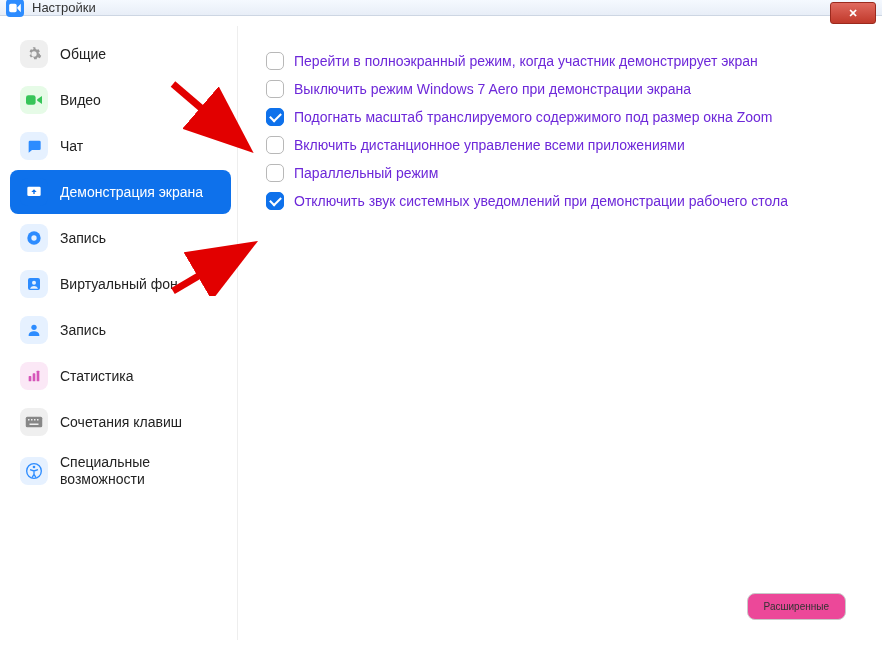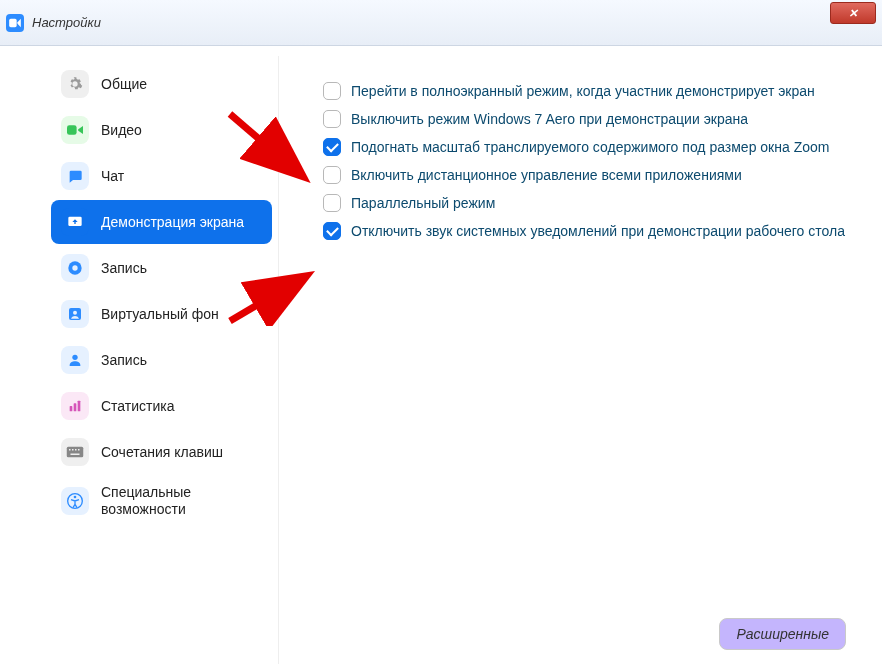--- a/index.html
+++ b/index.html
@@ -11,28 +11,27 @@
       overflow: hidden;
       position: relative;
     }
     .window {
       width: 882px;
       height: 664px;
       background: #fff;
       position: relative;
     }
     .titlebar {
-      height: 46px;
+      height: 16px;
       background: linear-gradient(to bottom, #f5f9ff, #e8eef7);
       border-bottom: 1px solid #cdd6e3;
       display: flex;
       align-items: center;
       padding-left: 6px;
       position: relative;
-      font-style: italic;
     }
     .titlebar-icon {
       width: 18px;
       height: 18px;
       background: #2d8cff;
       border-radius: 4px;
       display: flex;
       align-items: center;
       justify-content: center;
       margin-right: 8px;
@@ -58,23 +57,22 @@
     .close-btn::before {
       content: "✕";
       color: #fff;
       font-size: 11px;
       font-weight: bold;
     }
     .body {
       display: flex;
       height: calc(100% - 30px);
       padding: 10px;
-      gap: 16px;
+      gap: 0;
       background: #fff;
-      margin-left: 41px;
     }
     .sidebar {
       width: 228px;
       border-right: 1px solid #eee;
       padding-top: 6px;
       padding-right: 6px;
     }
     .side-item {
       display: flex;
       align-items: center;
@@ -107,21 +105,21 @@
       padding: 26px 20px 14px 28px;
       position: relative;
       display: flex;
       flex-direction: column;
     }
     .option-row {
       display: flex;
       align-items: center;
       margin-bottom: 10px;
       font-size: 14px;
-      color: #0c4a6e;
+      color: #6d28d9;
       cursor: pointer;
     }
     .checkbox {
       width: 18px;
       height: 18px;
       border: 1.5px solid #b8b8b8;
       border-radius: 5px;
       margin-right: 10px;
       flex-shrink: 0;
       display: flex;
@@ -138,27 +136,26 @@
       width: 5px;
       height: 9px;
       border: solid #fff;
       border-width: 0 2.5px 2.5px 0;
       transform: rotate(45deg) translate(-1px, -1px);
     }
     .flex-spacer { flex: 1; }
     .advanced-row { display: flex; justify-content: flex-end; padding-right: 6px; padding-bottom: 6px; }
     .advanced-btn {
       border: 1px solid #c9c9c9;
-      background: #c4b5fd;
+      background: #ec4899;
       border-radius: 8px;
       padding: 7px 16px;
-      font-size: 14px;
+      font-size: 10px;
       color: #333;
       cursor: pointer;
-      font-style: italic;
     }
 
     
     .icon-gear   { background: #efefef; color: #9b9b9b; }
     .icon-video  { background: #e6fbe7; color: #37c559; }
     .icon-sound  { background: #e6fbe7; color: #37c559; }
     .icon-share  { background: #e6fbe7; color: #37c559; }
     .icon-chat   { background: #e6f1ff; color: #2d8cff; }
     .icon-bg     { background: #e6f1ff; color: #2d8cff; }
     .icon-record { background: #e6f1ff; color: #2d8cff; }

